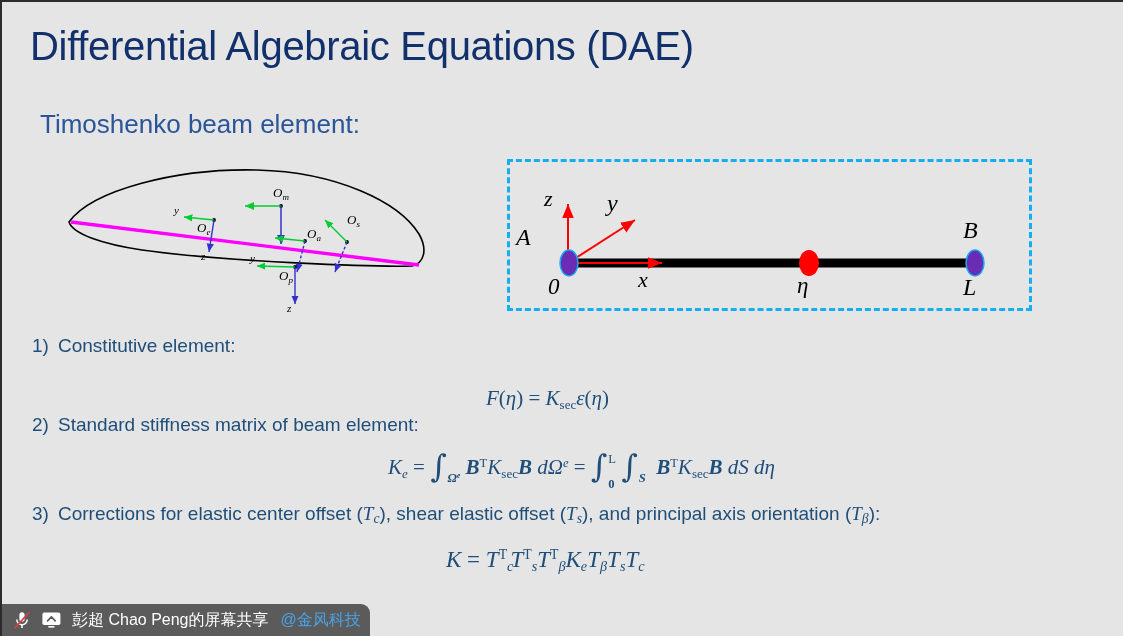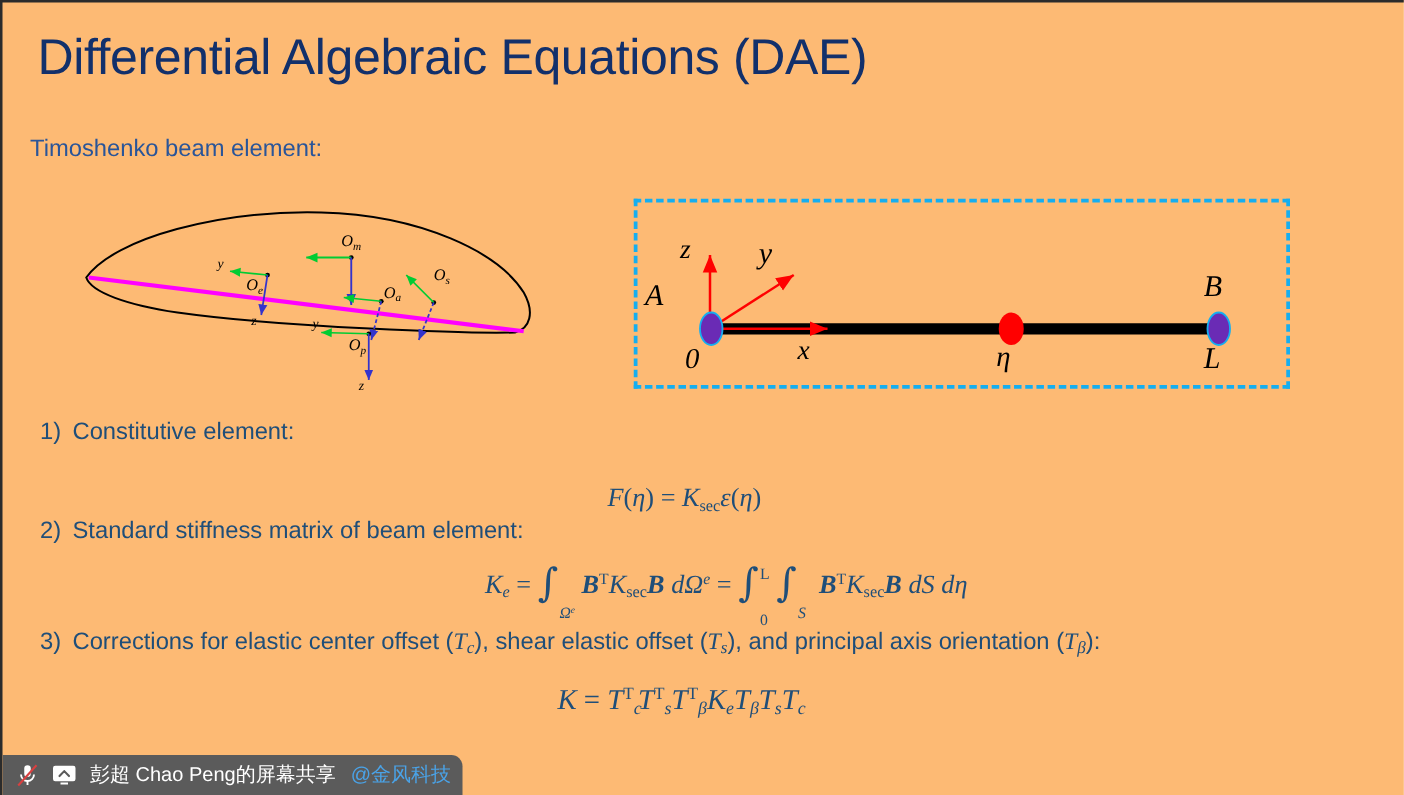--- a/index.html
+++ b/index.html
@@ -5,38 +5,38 @@
   html,body{margin:0;padding:0;}
   body{
     width:1123px;height:636px;
     background:#ffffff;
     font-family:"Liberation Sans", sans-serif;
     overflow:hidden;
     position:relative;
   }
   #slide{
     position:absolute;left:0;top:0;width:1123px;height:636px;
-    background:#fdba74;
+    background:#e5e5e5;
     border-top:2px solid #2b2b2b;
     border-left:2px solid #2b2b2b;
     box-sizing:border-box;
     overflow:hidden;
   }
   
   #title{
     position:absolute;left:28px;top:22px;
     font-size:40px;
     color:#12306b;
     font-family:"Liberation Sans", sans-serif;
     letter-spacing:-0.3px;
     white-space:nowrap;
   }
   #subtitle{
-    position:absolute;left:22px;top:107px;
-    font-size:19px;
+    position:absolute;left:38px;top:107px;
+    font-size:26px;
     color:#2a5599;
     white-space:nowrap;
   }
   
   .listitem{
     position:absolute;
     font-size:19px;
     color:#1f4e79;
     white-space:nowrap;
   }
@@ -51,21 +51,21 @@
     white-space:nowrap;
   }
   .eq .it{font-style:italic;}
   .eq .up{font-style:normal;}
   .eq sub{font-size:0.62em;vertical-align:-0.28em;}
   .eq sup{font-size:0.6em;vertical-align:0.55em;}
   .eq .bold{font-weight:bold;font-style:italic;}
   .intg{font-size:1.5em;font-style:normal;line-height:0;position:relative;top:3px;font-family:"DejaVu Serif",serif;}
   .intlim{display:inline-block;font-size:0.6em;vertical-align:middle;line-height:1.0;text-align:left;margin-left:1px;}
   .intlim .t{display:block;position:relative;top:-4px;}
-  .intlim .b{display:block;position:relative;top:21px;}
+  .intlim .b{display:block;position:relative;top:9px;font-weight:bold;}
   
   #beamfig{
     position:absolute;left:505px;top:157px;width:525px;height:152px;
     border:3px dashed #15AEF0;
     box-sizing:border-box;
   }
   .beam-label{
     position:absolute;
     font-family:"Liberation Serif", serif;
     font-style:italic;

